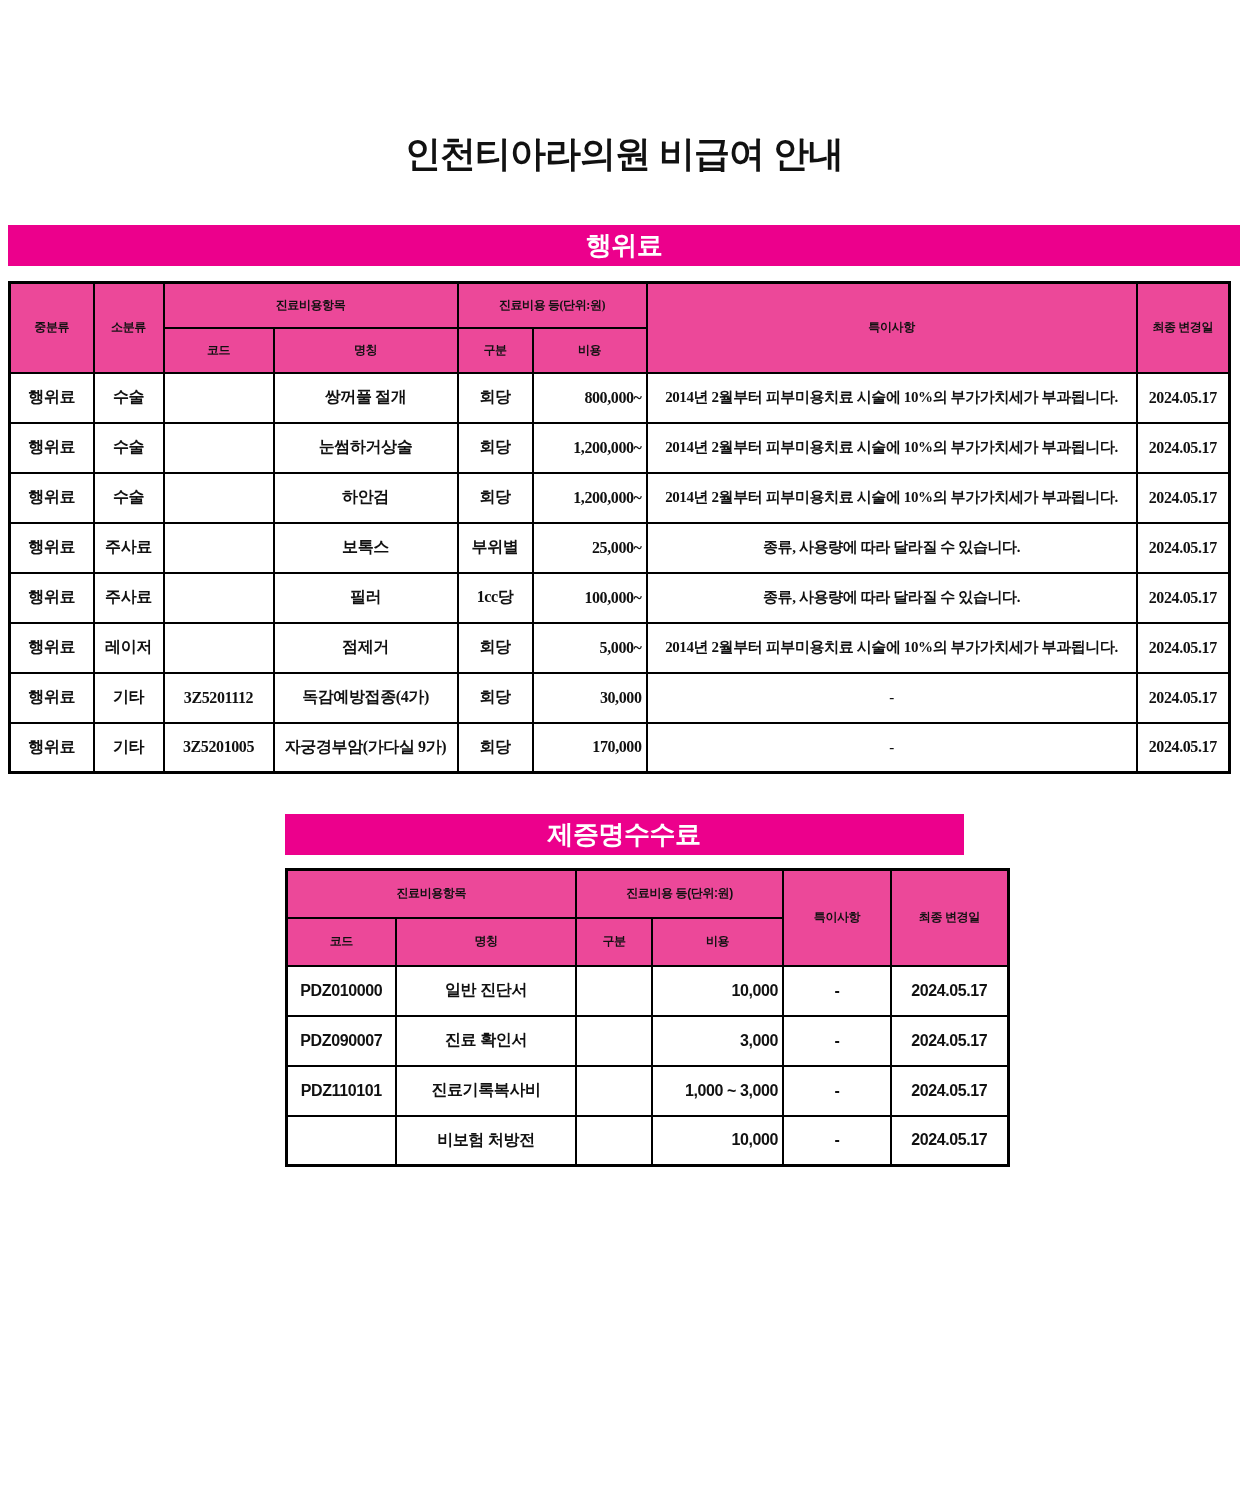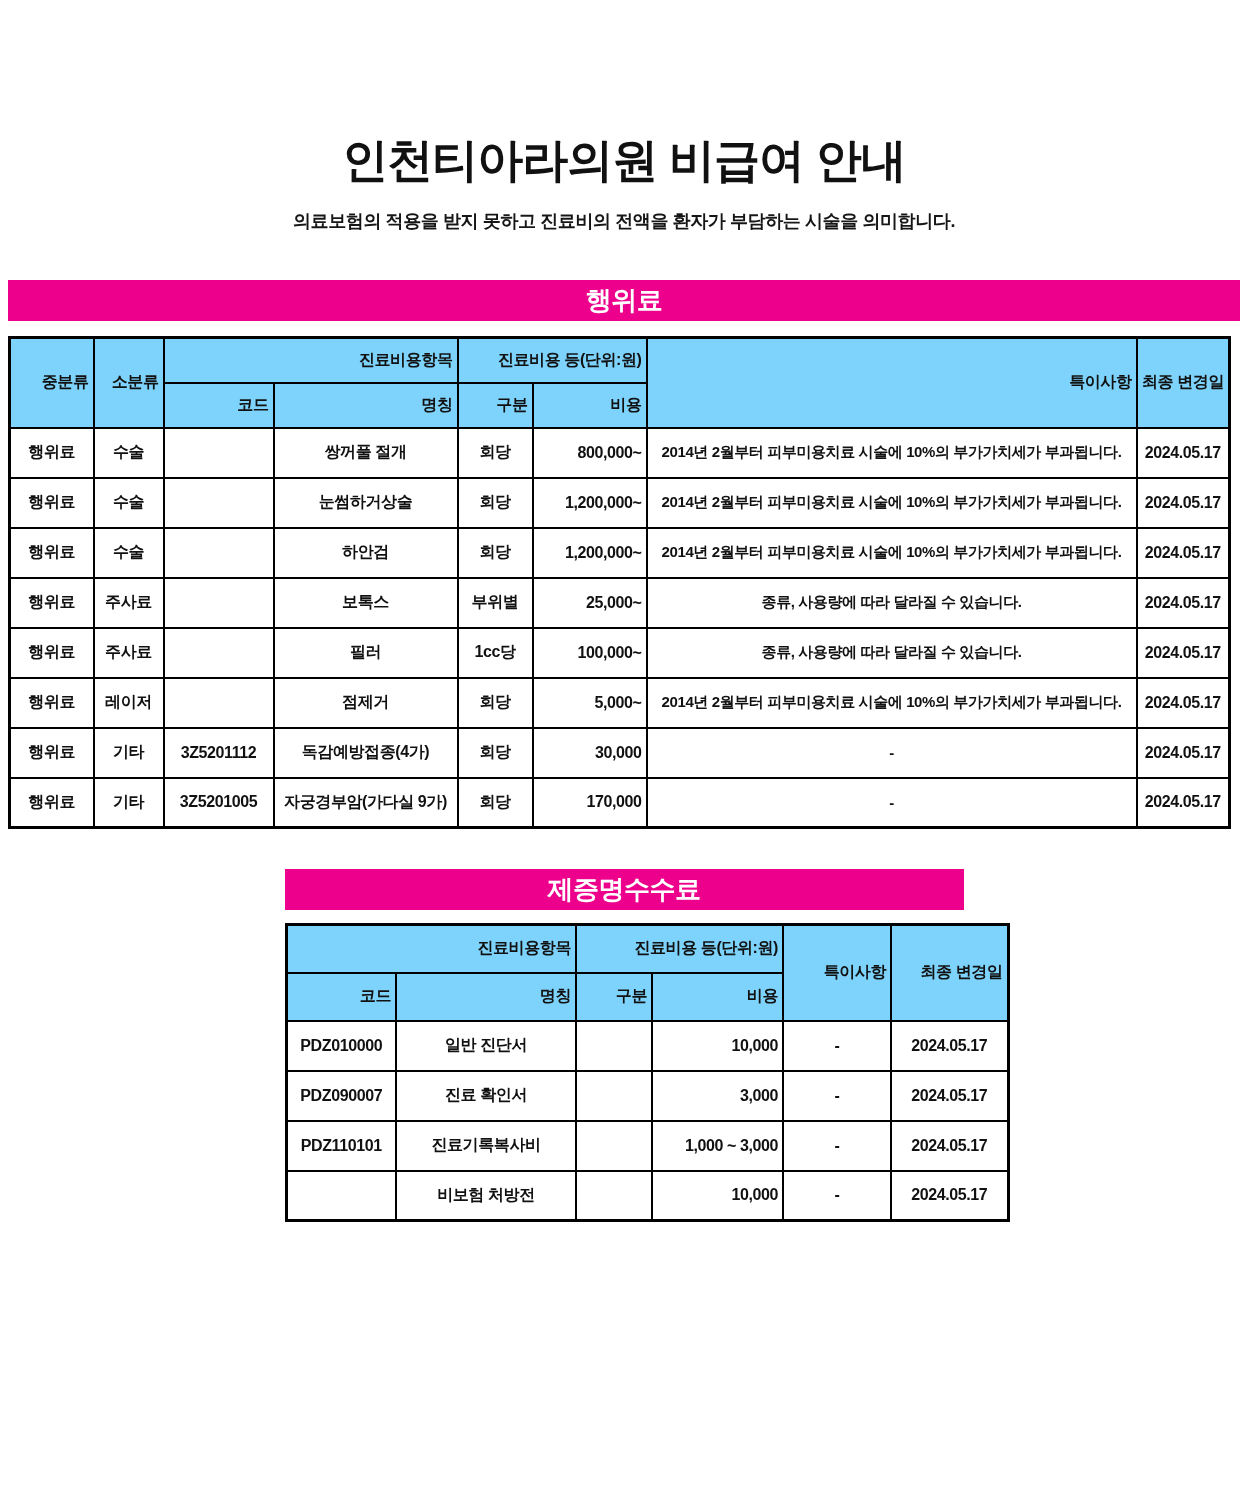--- a/index.html
+++ b/index.html
@@ -10,21 +10,21 @@
     font-family: "Liberation Sans", "DejaVu Sans", sans-serif;
     color: #111;
     -webkit-font-smoothing: antialiased;
   }
   .page { width: 1248px; height: 1500px; overflow: hidden; }
 
   
   .page-header { text-align: center; padding-top: 130px; }
   .page-title {
     margin: 0 0 16px 0;
-    font-size: 46px;
+    font-size: 36px;
     font-weight: 800;
     letter-spacing: -1px;
     color: #111;
   }
   .page-subtitle {
     margin: 0;
     font-size: 18px;
     font-weight: 700;
     line-height: 26px;
     color: #161616;
@@ -53,60 +53,59 @@
   th, td {
     border: 2px solid #000;
     text-align: center;
     vertical-align: middle;
     font-weight: 700;
     padding: 2px 4px;
     overflow: hidden;
     letter-spacing: -0.4px;
   }
   thead th {
-    background: #7dd3fc;
-    font-size: 16px;
+    background: #ec4899;
+    font-size: 12px;
     height: 45px;
-    text-align: right;
   }
   tbody td {
     background: #ffffff;
     font-size: 16px;
     height: 50px;
   }
   td.num {
     text-align: right;
   }
   td.notes { font-size: 15px; }
 
   
   .section-procedures {
     width: 1232px;
     margin: 46px auto 16px auto;
+    font-family: Liberation Serif, serif;
   }
   .section-procedures table { width: 1220px; margin-top: 15px; }
 
   
   .section-certificates {
     width: 679px;
     margin: 40px auto 0 auto;
     border-radius: 6px;
   }
   .section-certificates table { width: 722px; margin-top: 13px; }
   .section-certificates thead th { height: 48px; }
   .section-certificates td.num { }
 </style>
 </head>
 <body>
 
 <div class="page">
 
   <header class="page-header">
     <h1 class="page-title">인천티아라의원 비급여 안내</h1>
-    <p class="page-subtitle">의료보험의 적용을 받지 못하고 진료비의 전액을 환자가 부담하는 시술을 의미합니다.</p>
   </header>
 
   <section class="section-procedures">
     <div class="banner">행위료</div>
 
     <table>
       <colgroup>
         <col style="width:84px">
           <col style="width:70px">
           <col style="width:110px">

